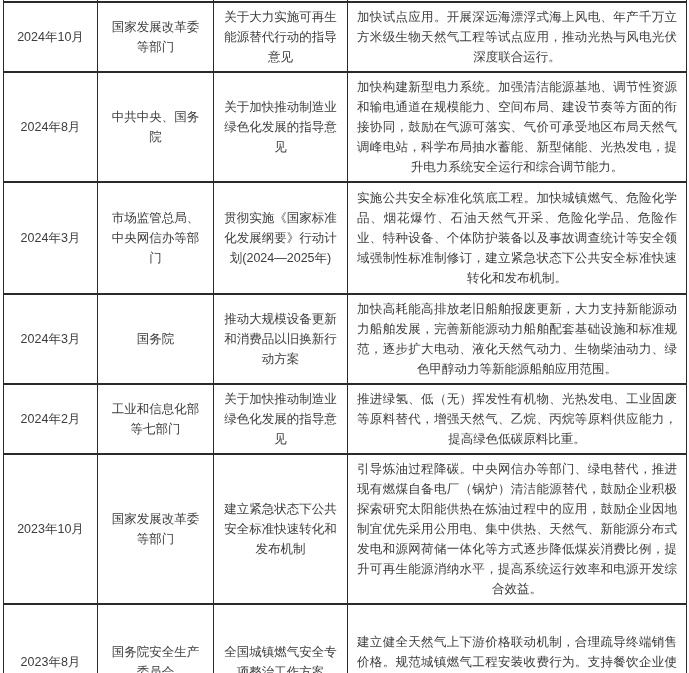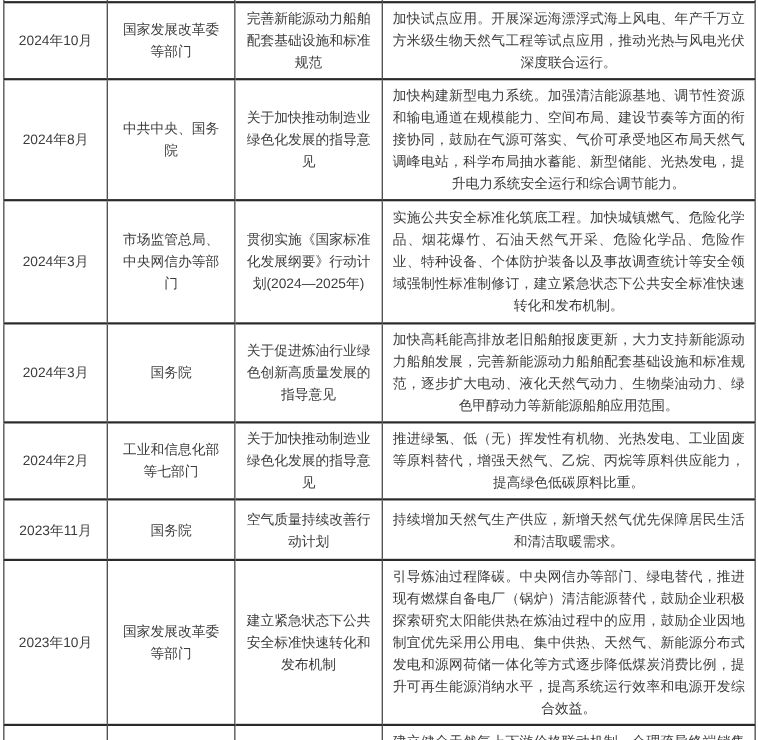--- a/index.html
+++ b/index.html
@@ -72,52 +72,46 @@
     <tr class="clipped">
       <td></td>
       <td></td>
       <td></td>
       <td></td>
     </tr>
 
   <tr>
         <td>2024年10月</td>
         <td>国家发展改革委等部门</td>
-        <td>完善新能源动力船舶配套基础设施和标准规范</td>
+        <td>关于大力实施可再生能源替代行动的指导意见</td>
         <td class="desc">加快试点应用。开展深远海漂浮式海上风电、年产千万立方米级生物天然气工程等试点应用，推动光热与风电光伏深度联合运行。</td>
       </tr>
       <tr>
         <td>2024年8月</td>
         <td>中共中央、国务院</td>
         <td>关于加快推动制造业绿色化发展的指导意见</td>
         <td class="desc">加快构建新型电力系统。加强清洁能源基地、调节性资源和输电通道在规模能力、空间布局、建设节奏等方面的衔接协同，鼓励在气源可落实、气价可承受地区布局天然气调峰电站，科学布局抽水蓄能、新型储能、光热发电，提升电力系统安全运行和综合调节能力。</td>
       </tr>
       <tr>
         <td>2024年3月</td>
         <td>市场监管总局、中央网信办等部门</td>
         <td>贯彻实施《国家标准化发展纲要》行动计划(2024—2025年)</td>
         <td class="desc">实施公共安全标准化筑底工程。加快城镇燃气、危险化学品、烟花爆竹、石油天然气开采、危险化学品、危险作业、特种设备、个体防护装备以及事故调查统计等安全领域强制性标准制修订，建立紧急状态下公共安全标准快速转化和发布机制。</td>
       </tr>
       <tr>
         <td>2024年3月</td>
         <td>国务院</td>
-        <td>关于促进炼油行业绿色创新高质量发展的指导意见</td>
+        <td>推动大规模设备更新和消费品以旧换新行动方案</td>
         <td class="desc">加快高耗能高排放老旧船舶报废更新，大力支持新能源动力船舶发展，完善新能源动力船舶配套基础设施和标准规范，逐步扩大电动、液化天然气动力、生物柴油动力、绿色甲醇动力等新能源船舶应用范围。</td>
       </tr>
       <tr>
         <td>2024年2月</td>
         <td>工业和信息化部等七部门</td>
         <td>关于加快推动制造业绿色化发展的指导意见</td>
         <td class="desc">推进绿氢、低（无）挥发性有机物、光热发电、工业固废等原料替代，增强天然气、乙烷、丙烷等原料供应能力，提高绿色低碳原料比重。</td>
-      </tr>
-      <tr>
-        <td>2023年11月</td>
-        <td>国务院</td>
-        <td>空气质量持续改善行动计划</td>
-        <td class="desc">持续增加天然气生产供应，新增天然气优先保障居民生活和清洁取暖需求。</td>
       </tr>
       <tr>
         <td>2023年10月</td>
         <td>国家发展改革委等部门</td>
         <td>建立紧急状态下公共安全标准快速转化和发布机制</td>
         <td class="desc">引导炼油过程降碳。中央网信办等部门、绿电替代，推进现有燃煤自备电厂（锅炉）清洁能源替代，鼓励企业积极探索研究太阳能供热在炼油过程中的应用，鼓励企业因地制宜优先采用公用电、集中供热、天然气、新能源分布式发电和源网荷储一体化等方式逐步降低煤炭消费比例，提升可再生能源消纳水平，提高系统运行效率和电源开发综合效益。</td>
       </tr>
       <tr>
         <td>2023年8月</td>
         <td>国务院安全生产委员会</td>

